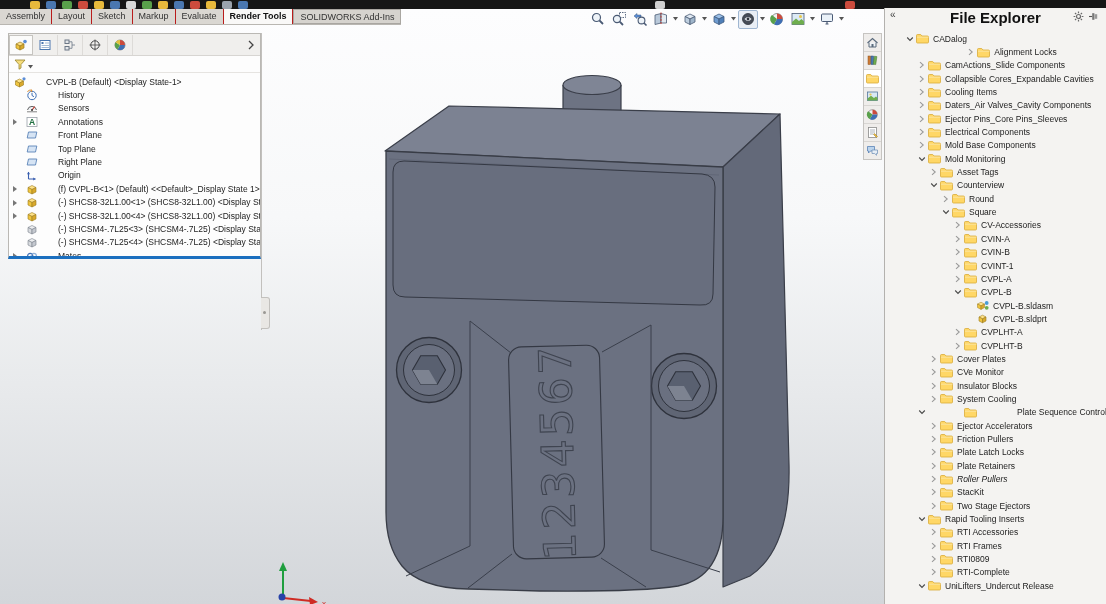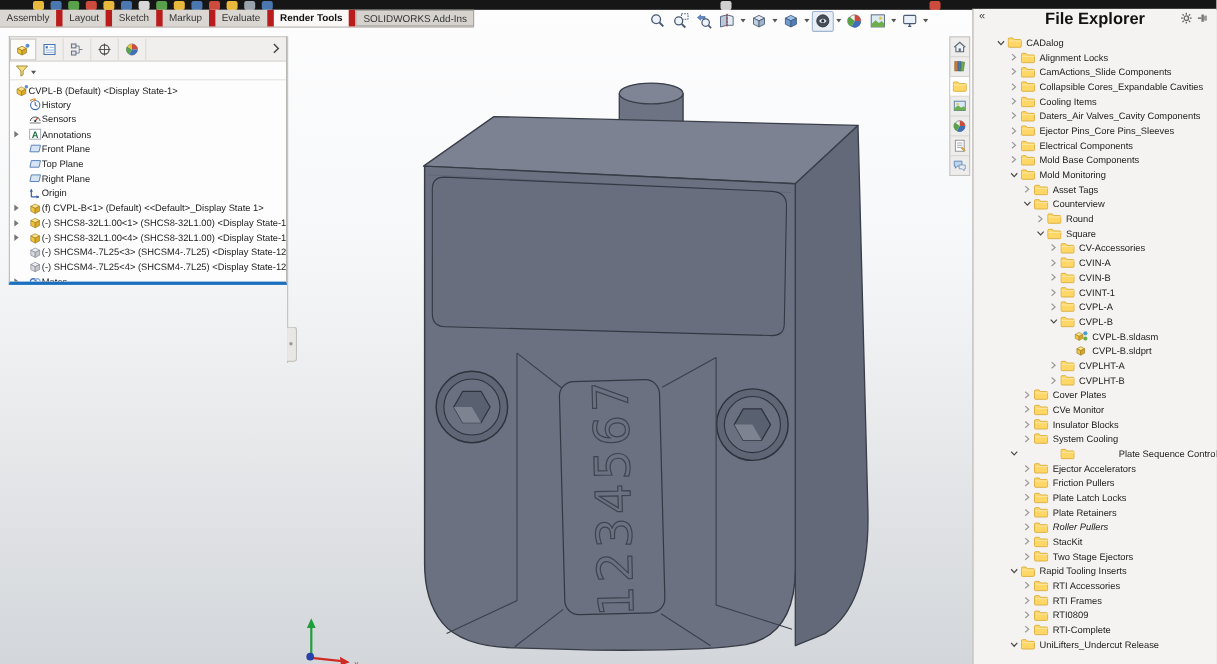--- a/index.html
+++ b/index.html
@@ -14,21 +14,21 @@
   .frag{width:10px;height:8px;border-radius:2px;margin-top:1px;flex:none}
 
   
   .viewport{position:absolute;left:0;top:9px;width:884px;height:595px;
             background:linear-gradient(180deg,#fdfdfe 0%,#f7f8f9 35%,#e7e9eb 65%,#d3d6da 100%)}
   .model{position:absolute;left:0;top:0;width:884px;height:604px}
 
   
   .tabrow{position:absolute;left:0;top:9px;height:15px;display:flex;align-items:stretch;
           background:#cfccc7;border-bottom:1px solid #b9b6b1}
-  .cm-tab{font-size:9px;line-height:14px;padding:0 6px;color:#333;border-right:6px solid #b91c1c;
+  .cm-tab{font-size:9px;line-height:14px;padding:0 6px;color:#333;border-right:1px solid #b91c1c;
           background:#dad7d2;white-space:nowrap}
   .cm-tab.active{background:#f9f8f7;font-weight:bold;color:#111}
   .cm-tab.boxed{background:#d6d3ce;border:1px solid #a9a6a1}
 
   
   .hud{position:absolute;left:588px;top:10px;height:18px;display:flex;align-items:center;gap:1px}
   .hud-btn{width:18px;height:17px;display:flex;align-items:center;justify-content:center;
            border:1px solid transparent;border-radius:2px}
   .hud-btn.active{background:#e9eef5;border-color:#9fb6d1}
   .hud-dd{width:7px;display:flex;justify-content:center}
@@ -39,21 +39,21 @@
   .fm-tabs{height:21px;background:#f0efed;border-bottom:1px solid #d7d5d2;display:flex;align-items:center;position:relative}
   .fm-tab{width:24px;height:20px;display:flex;align-items:center;justify-content:center;border-right:1px solid #dddbd8}
   .fm-tab.active{background:#fbfbfa;border:1px solid #c6c4c0;box-sizing:border-box}
   .fm-expand{position:absolute;right:5px;top:3px}
   .fm-filter{height:16px;border-bottom:1px solid #e6e4e1;display:flex;align-items:center;padding-left:5px;gap:2px}
   .fm-tree{padding-top:2px}
   .fm-row{position:relative;height:13.4px;display:flex;align-items:center;padding-left:17px;
           font-size:8.5px;color:#1c1c1c;white-space:nowrap}
   .fm-row.root{padding-left:5px}
   .fm-row .arr{position:absolute;left:3px;top:3px}
-  .fm-row .lbl{margin-left:0}
+  .fm-row .lbl{margin-left:20px}
 
   .fm-divider{position:absolute;left:261px;top:33px;width:1px;height:297px;background:#c2c0bd}
   .fm-handle{position:absolute;left:261px;top:297px;width:8px;height:30px;background:#e9e7e4;
              border:1px solid #c2c0bd;border-left:none;border-radius:0 3px 3px 0}
   .fm-handle::after{content:"";position:absolute;left:2px;top:13px;width:3px;height:3px;border-radius:50%;background:#9a9894}
 
   
   .tp-strip{position:absolute;left:863px;top:33px;width:19px;background:#efedeb;
             border:1px solid #c6c4c1;box-sizing:border-box}
   .tp-tab{height:17px;display:flex;align-items:center;justify-content:center;border-bottom:1px solid #d8d6d3}
@@ -557,21 +557,21 @@
           </svg>
         </span>
         <span class="ico ex-ico">
           <svg width="13" height="11">
             <path d="M0.5 2.5 a1 1 0 0 1 1 -1 h3.2 l1.3 1.5 h5.5 a1 1 0 0 1 1 1 v5 a1 1 0 0 1 -1 1 h-10 a1 1 0 0 1 -1 -1 Z" fill="#ffd766" stroke="#d9ab38" stroke-width=".8"></path>
             <path d="M1 4.2 h11.5" stroke="#fae9ad" stroke-width=".8"></path>
           </svg>
         </span>
         <span>CADalog</span>
       </div>
-      <div class="ex-row" style="padding-left: 32px;">
+      <div class="ex-row" style="padding-left: 32px; justify-content: center;">
         <span class="ex-chev">
           <svg width="7" height="8">
             <path d="M2 1.2 L5.2 4 L2 6.8" fill="none" stroke="#9a9a9a" stroke-width="1.1"></path>
           </svg>
         </span>
         <span class="ico ex-ico">
           <svg width="13" height="11">
             <path d="M0.5 2.5 a1 1 0 0 1 1 -1 h3.2 l1.3 1.5 h5.5 a1 1 0 0 1 1 1 v5 a1 1 0 0 1 -1 1 h-10 a1 1 0 0 1 -1 -1 Z" fill="#ffd766" stroke="#d9ab38" stroke-width=".8"></path>
             <path d="M1 4.2 h11.5" stroke="#fae9ad" stroke-width=".8"></path>
           </svg>

